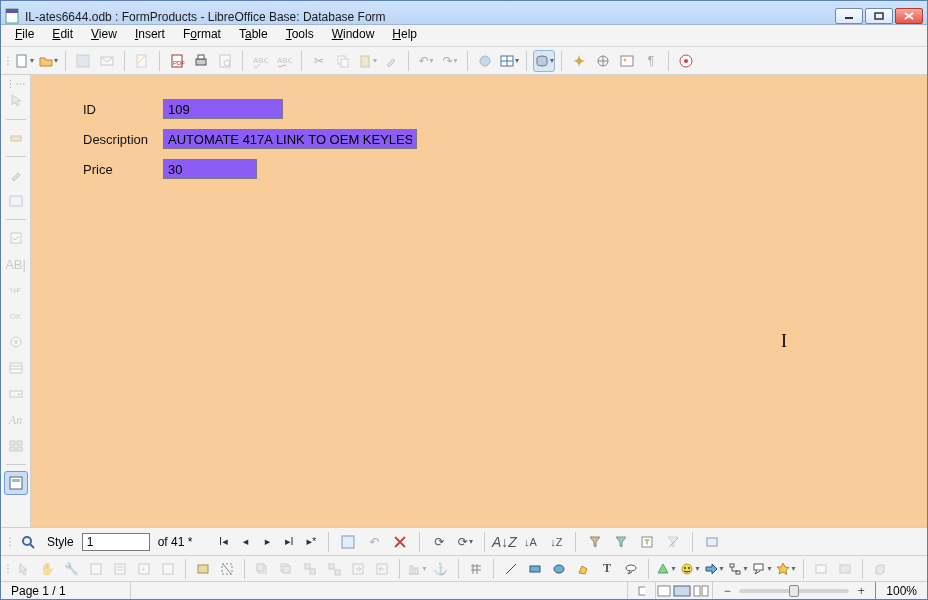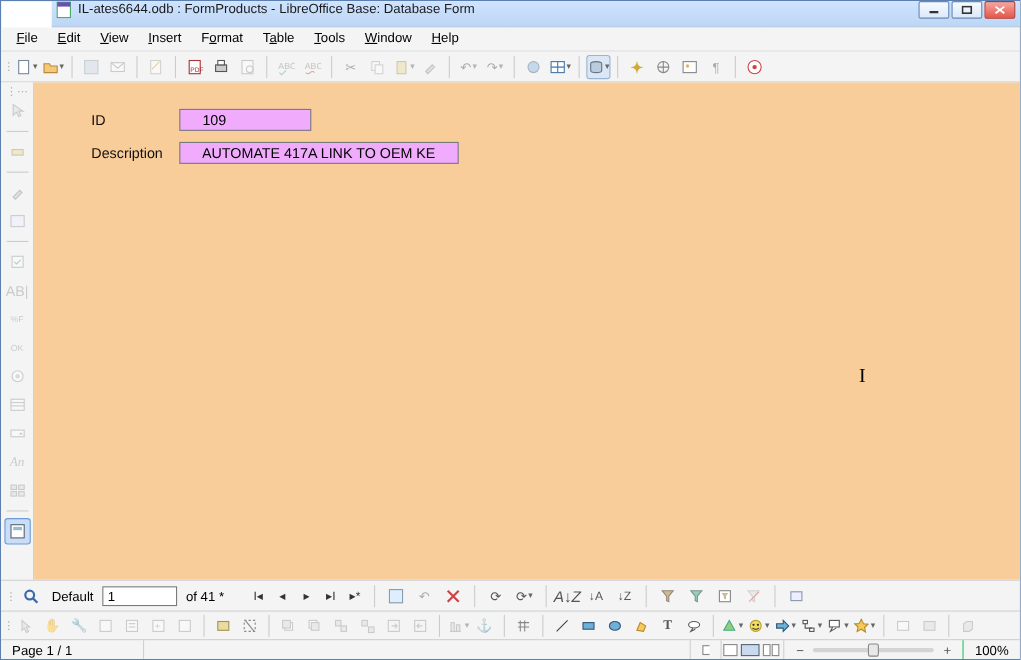--- a/index.html
+++ b/index.html
@@ -1,20 +1,20 @@
 <!DOCTYPE html>
 <html><head>
 <meta charset="utf-8">
 <style>
   * { box-sizing: border-box; margin: 0; padding: 0; }
   html, body { width: 928px; height: 600px; overflow: hidden; font-family: "Segoe UI", Tahoma, sans-serif; font-size: 12px; background: #fff; }
   .window { width: 928px; height: 600px; display: flex; flex-direction: column; border: 1px solid #5a7fb0; }
 
   
-  .titlebar { height: 24px; background: linear-gradient(#cfe3ff,#bcd6f5); display: flex; align-items: flex-start; padding: 0 4px; border-bottom: 1px solid #9db6d8; margin-left: 46px; }
+  .titlebar { height: 24px; background: linear-gradient(#cfe3ff,#bcd6f5); display: flex; align-items: flex-end; padding: 0 4px; border-bottom: 1px solid #9db6d8; }
   .titlebar .app-icon { width: 14px; height: 16px; margin-right: 6px; display:inline-flex; align-items:center; justify-content:center;}
   .titlebar .title { flex: 1; color: #1a1a1a; font-size: 12px; }
   .titlebar .winbtns { display: flex; gap: 2px; }
   .titlebar .winbtn { width: 28px; height: 16px; border: 1px solid #6b8bb5; border-radius: 2px; background: linear-gradient(#f7fbff,#dbe8fb); display: inline-flex; align-items: center; justify-content: center; font-size: 10px; color: #333; }
   .titlebar .winbtn.close { background: linear-gradient(#f6a8a0,#e6564a); color: #fff; border-color: #b13a30;}
   .titlebar .winbtn svg { display:block; }
 
   
   .menubar { height: 22px; background: #f4f4f4; display: flex; align-items: flex-start; padding: 0 6px; gap: 2px; border-bottom: 1px solid #d9d9d9;}
   .menubar .menu-item { padding: 2px 8px; cursor: default; }
@@ -32,21 +32,21 @@
 
   
   .workspace { flex: 1; display: flex; min-height: 0; }
   .vtoolbar { width: 30px; background: #f4f4f4; border-right: 1px solid #d0d0d0; display: flex; flex-direction: column; align-items: center; padding: 4px 0; gap: 2px; }
   .vtoolbar .tb { width: 24px; height: 24px; }
   .vtoolbar .tb.active { background:#c9ddf6; border-color:#6e9bd4; }
   .doc { flex: 1; background: #f9cd9a; position: relative; overflow: auto; }
   .form { position: absolute; left: 52px; top: 24px; }
   .frow { display: flex; align-items: center; margin-bottom: 10px; }
   .flabel { width: 80px; font-size: 13px; color:#111; }
-  .finput { height: 20px; background: #f0abfc; border: 1px solid #7a7a7a; padding: 1px 20px; font-size: 13px; color:#000; }
+  .finput { height: 20px; background: #8b5cf6; border: 1px solid #7a7a7a; padding: 1px 4px; font-size: 13px; color:#000; }
   .finput.id { width: 120px; }
   .finput.desc { width: 254px; }
   .finput.price { width: 94px; }
   .text-cursor { position: absolute; right: 140px; top: 256px; font-size: 18px; color:#000; font-family: serif;}
 
   
   .recordbar { height: 28px; background: #f4f4f4; border-top: 1px solid #d0d0d0; display: flex; align-items: center; padding: 0 6px; gap: 4px; }
   .recordbar .lbl { margin-left: 4px; margin-right: 4px; }
   .recordbar input.recnum { width: 68px; height: 18px; border: 1px solid #7a7a7a; padding: 0 4px; font-size: 12px; }
   .recordbar .navbtn { width:18px; height:18px; border:1px solid transparent; display:inline-flex; align-items:center; justify-content:center; font-size:11px; color:#333;}
@@ -320,34 +320,38 @@
     <div class="doc">
       <div class="form">
         <div class="frow">
           <span class="flabel">ID</span>
           <input class="finput id" value="109" style="">
         </div>
         <div class="frow">
           <span class="flabel">Description</span>
           <input class="finput desc" value="AUTOMATE 417A LINK TO OEM KEYLESS ENTRY" style="">
         </div>
+        <div class="frow">
+          <span class="flabel">Price</span>
+          <input class="finput price" value="30" style="">
+        </div>
       </div>
       <span class="text-cursor">I</span>
     </div>
   </div>
 
   <div class="recordbar">
     <span class="grip"></span>
     <span class="tb">
         <svg width="16" height="16">
           <circle cx="7" cy="7" r="4" fill="none" stroke="#3a6aa8" stroke-width="2"></circle>
           <line x1="10" y1="10" x2="14" y2="14" stroke="#3a6aa8" stroke-width="2"></line>
         </svg>
       </span>
-    <span class="lbl">Default</span>
+    <span class="lbl">Style</span>
     <input class="recnum" value="1" style="">
     <span class="lbl">of  41 *</span>
     <span class="spacer"></span>
     <span class="navbtn">I◂</span>
     <span class="navbtn">◂</span>
     <span class="navbtn">▸</span>
     <span class="navbtn">▸I</span>
     <span class="navbtn">▸*</span>
     <span class="sep"></span>
     <span class="tb">

